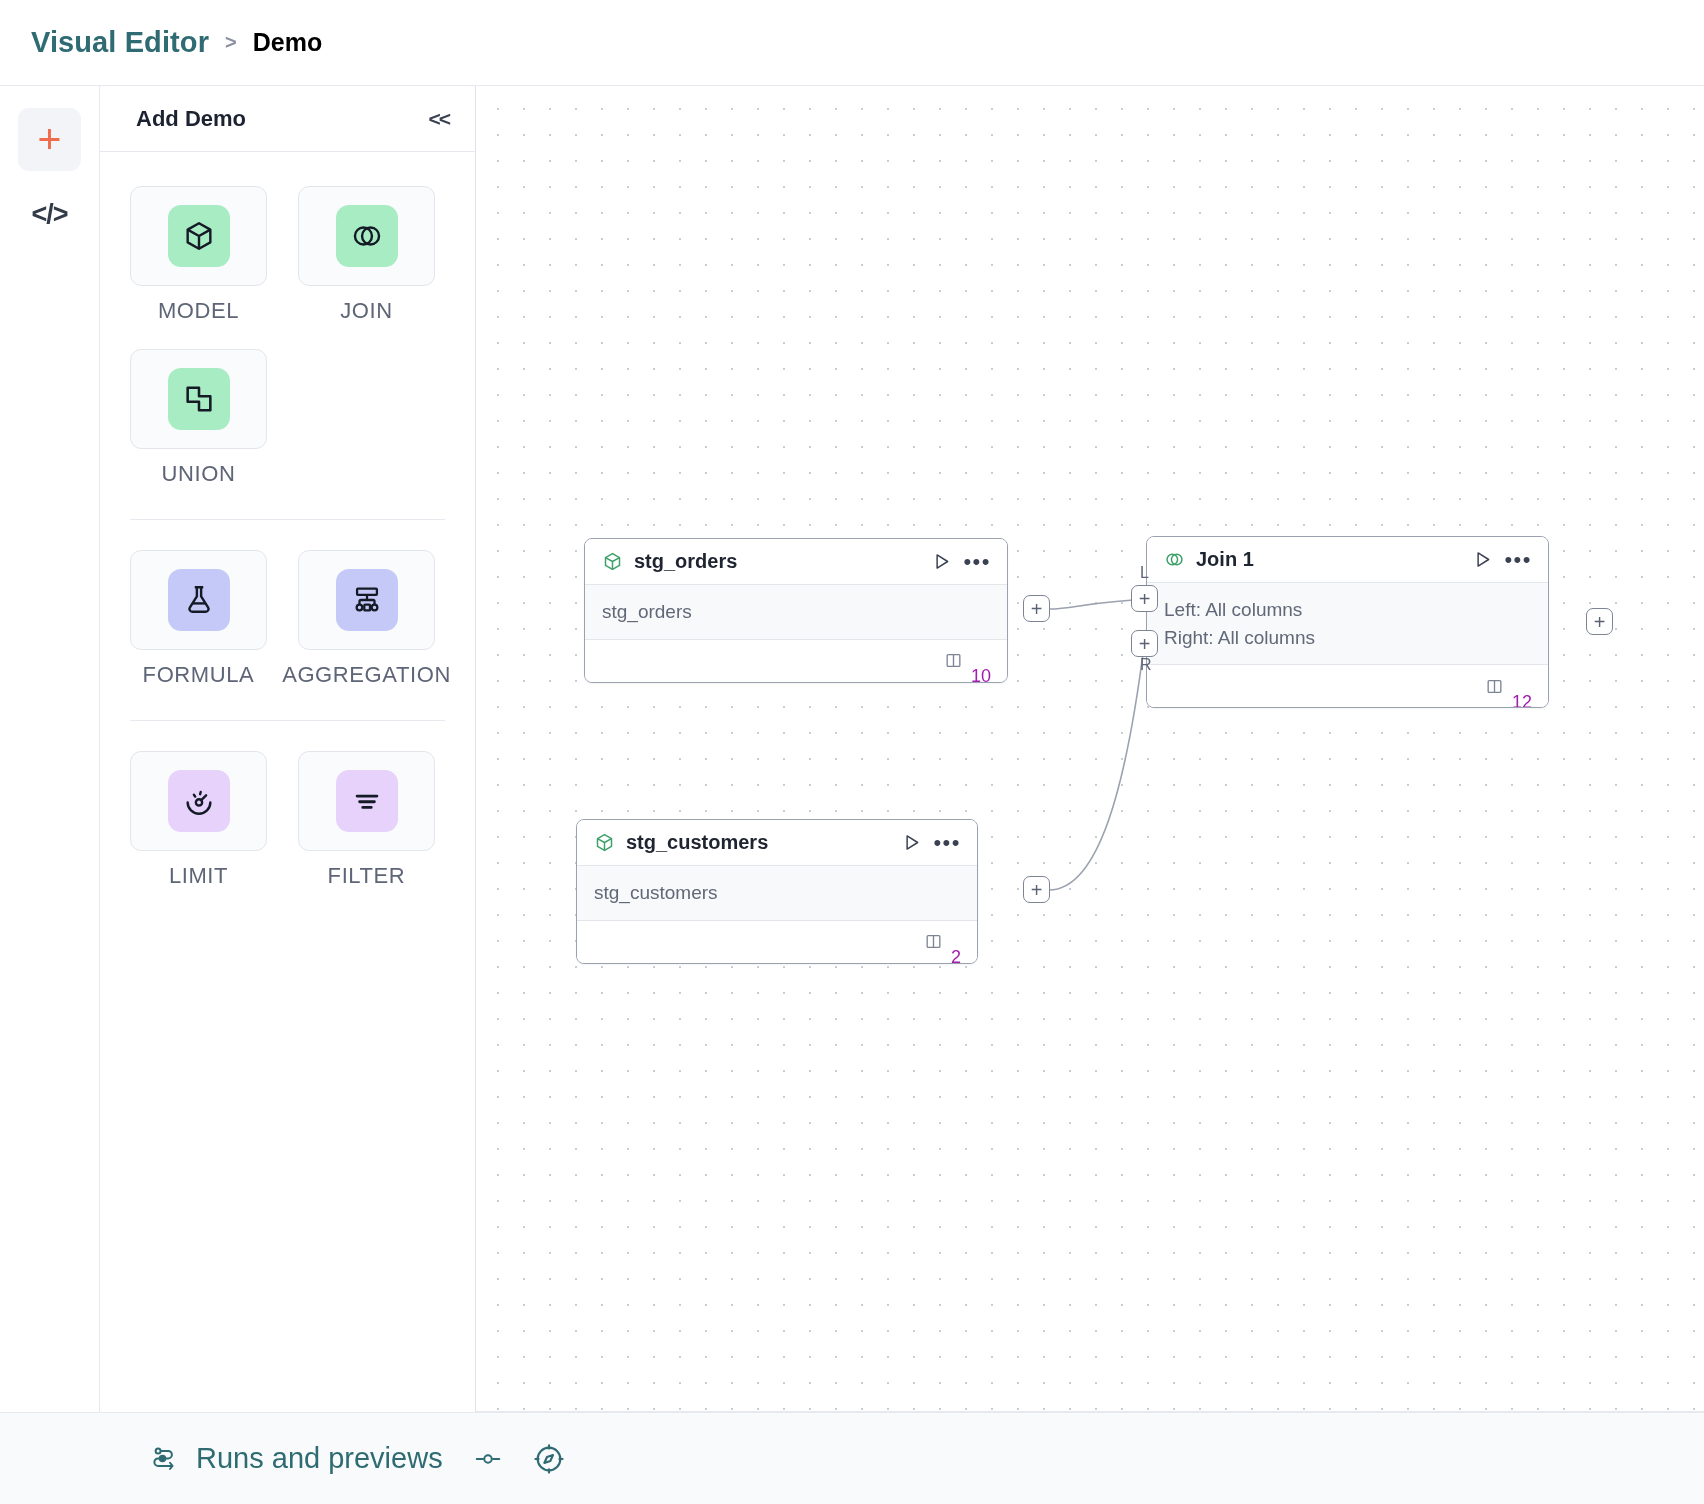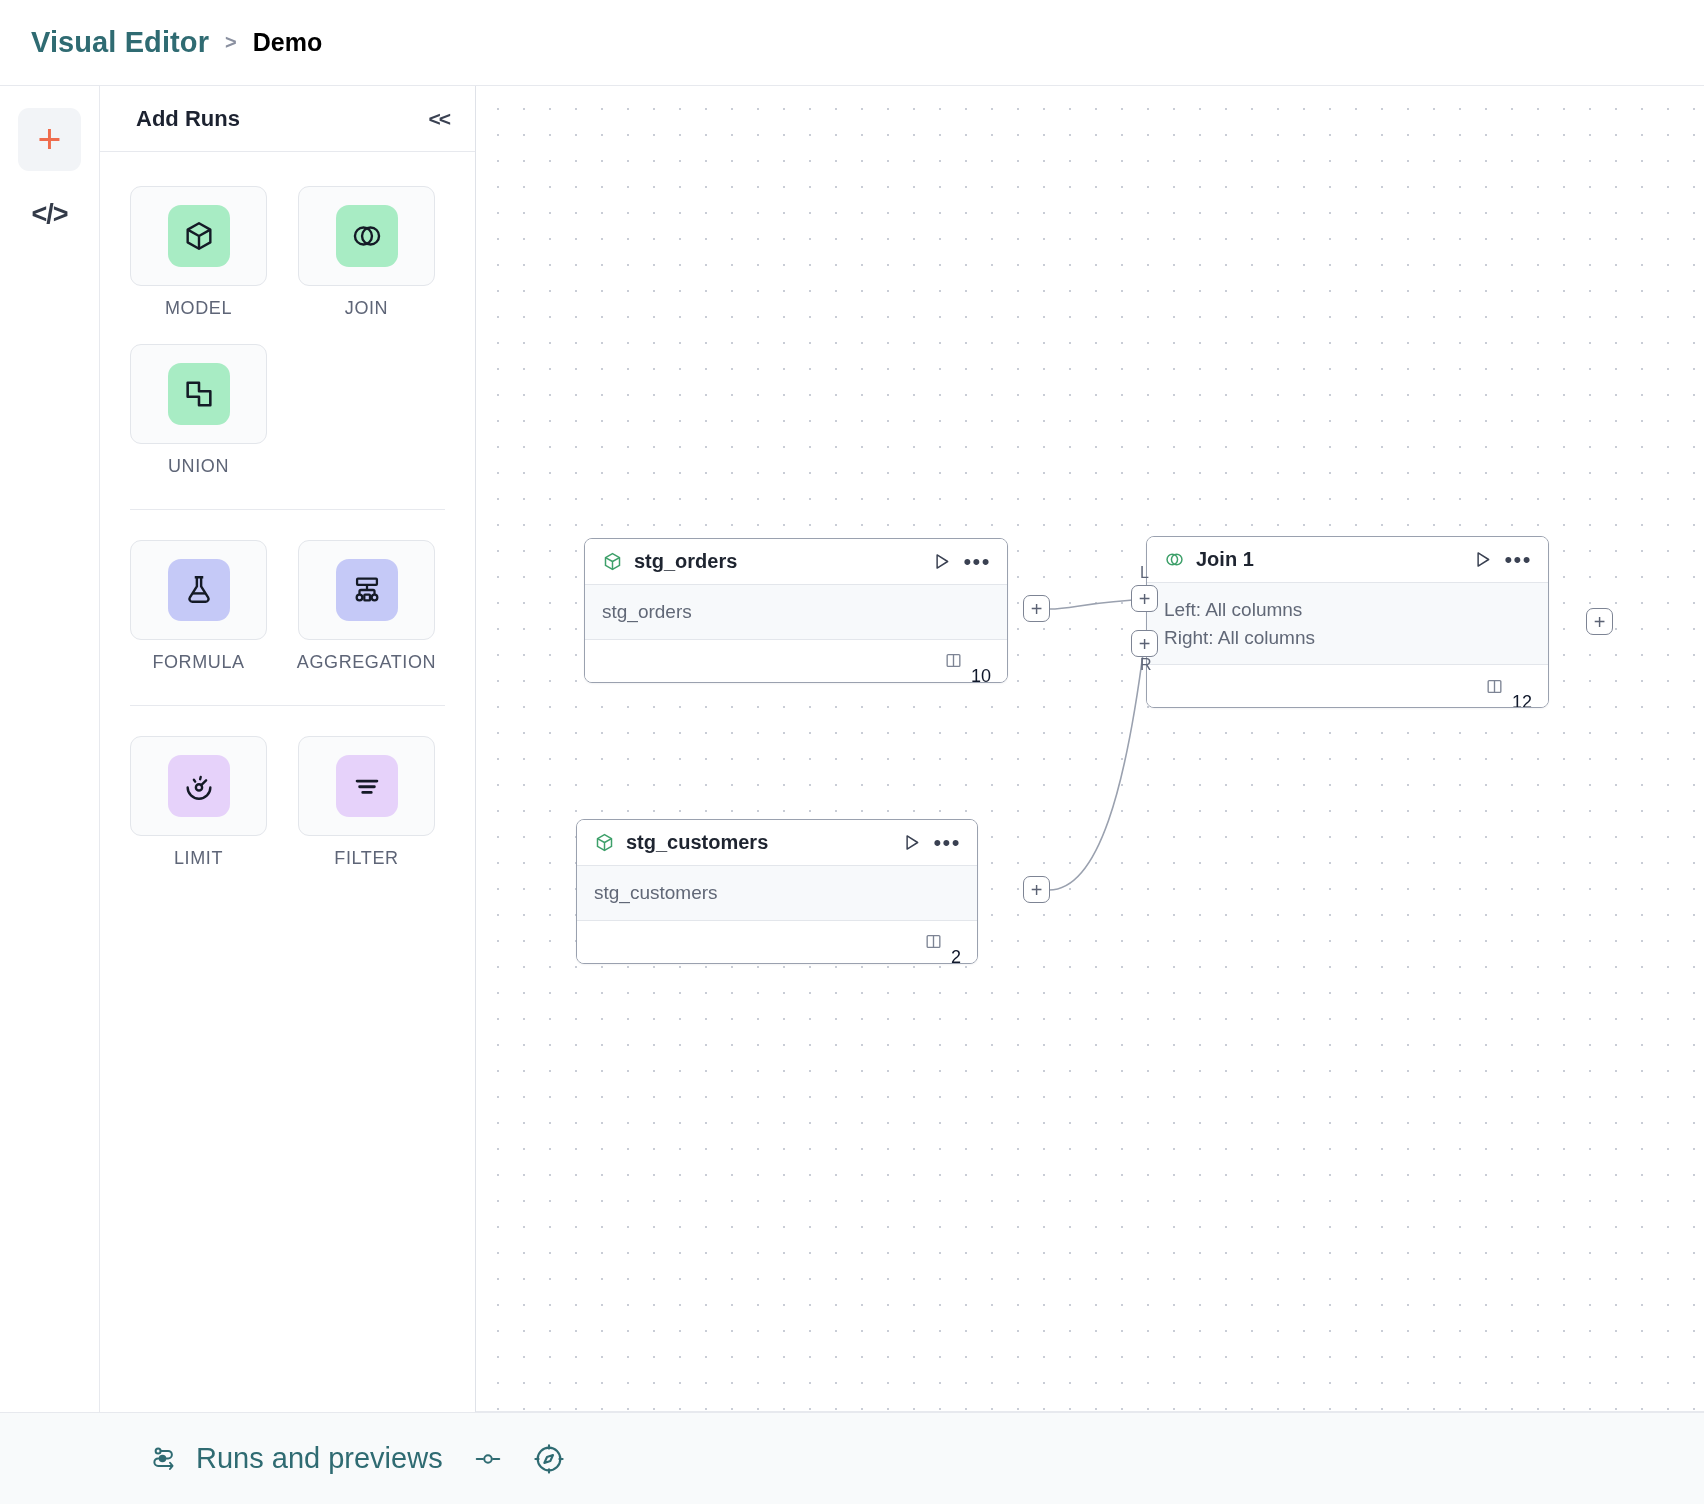--- a/index.html
+++ b/index.html
@@ -73,21 +73,21 @@
     cursor: grab;
   }
   .node-chip {
     width: 62px; height: 62px; border-radius: 13px;
     display: flex; align-items: center; justify-content: center;
   }
   .chip-green { background: #a8ecc4; }
   .chip-indigo { background: #c5c9f7; }
   .chip-violet { background: #e6d2fa; }
   .node-label {
-    margin-top: 12px; font-size: 18px; color: #5e6577; letter-spacing: .6px;
+    margin-top: 12px; font-size: 22px; color: #5e6577; letter-spacing: .6px;
   }
   .pal-divider { height: 1px; background: #e7e9ee; margin: 32px 0 30px 0; }
 
   
   .canvas-wrap { flex: 1 1 auto; display: flex; flex-direction: column; min-width: 0; }
   .canvas {
     flex: 1 1 auto; position: relative; overflow: hidden;
     background-color: #ffffff;
     background-image: radial-gradient(circle, #c9cdd6 1.1px, rgba(0,0,0,0) 1.2px);
     background-size: 26px 26px;
@@ -114,21 +114,21 @@
   .dots { letter-spacing: 1.5px; color: #3a4152; font-size: 22px; line-height: .6; cursor: pointer; }
   .fnode-body {
     background: #f7f9fb; padding: 13px 17px;
     border-bottom: 1px solid #e3e6eb;
   }
   .fnode-body-line { font-size: 19px; color: #616877; line-height: 1.45; }
   .fnode-foot {
     height: 42px; display: flex; align-items: center; justify-content: flex-end;
     gap: 8px; padding-right: 16px; background: #ffffff;
   }
-  .col-count { font-size: 18px; color: #0f172a; margin-top: 32px; }
+  .col-count { font-size: 18px; color: #a21caf; margin-top: 32px; }
 
   
   .handle {
     position: absolute; width: 27px; height: 27px;
     border: 1.6px solid #7d8494; border-radius: 7px; background: #ffffff;
     display: flex; align-items: center; justify-content: center;
     color: #5b6274; font-size: 20px; line-height: 1; cursor: pointer;
     z-index: 4;
   }
   .handle-tag {
@@ -167,21 +167,21 @@
       <div class="rail-btn active">
         <span class="rail-plus">+</span>
       </div>
       <div class="rail-btn">
         <span class="rail-code">&lt;/&gt;</span>
       </div>
     </div>
 
     <div class="palette">
       <div class="palette-head">
-        <span class="palette-title">Add Runs</span>
+        <span class="palette-title">Add Demo</span>
         <span class="palette-collapse">&lt;&lt;</span>
       </div>
       <div class="palette-body">
 
         <div class="node-grid">
           <div class="node-cell">
             <div class="node-tile">
               <div class="node-chip chip-green">
                 <svg width="34" height="34" viewBox="0 0 24 24" fill="none" stroke="#141a26" stroke-width="1.7" stroke-linejoin="round">
                   <path d="M12 3 20 7.5v9L12 21 4 16.5v-9L12 3z"></path>

